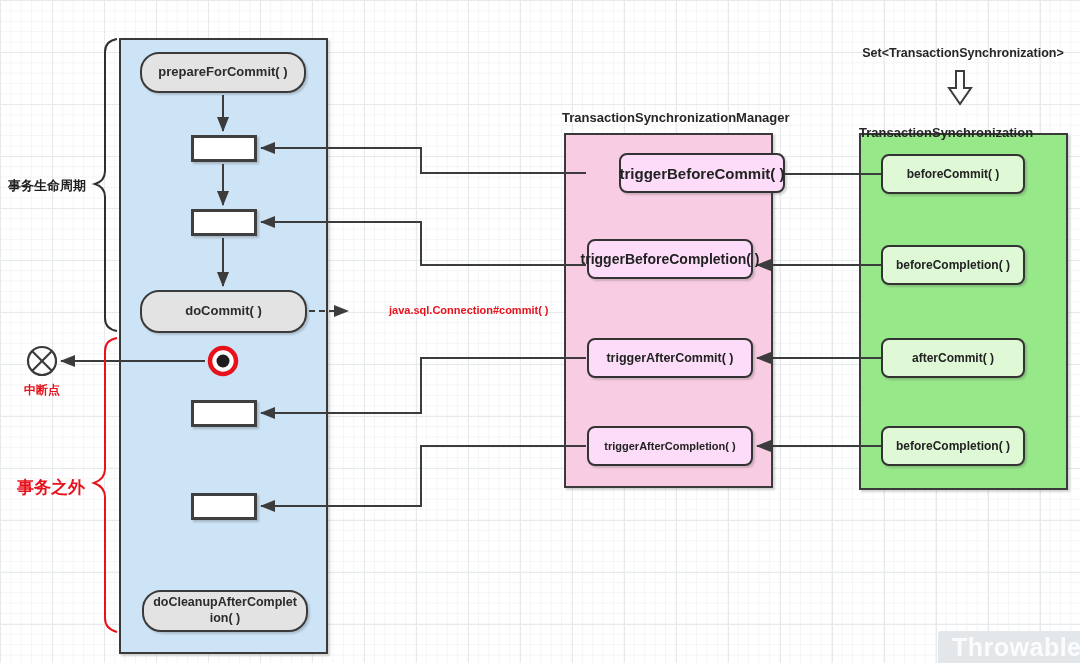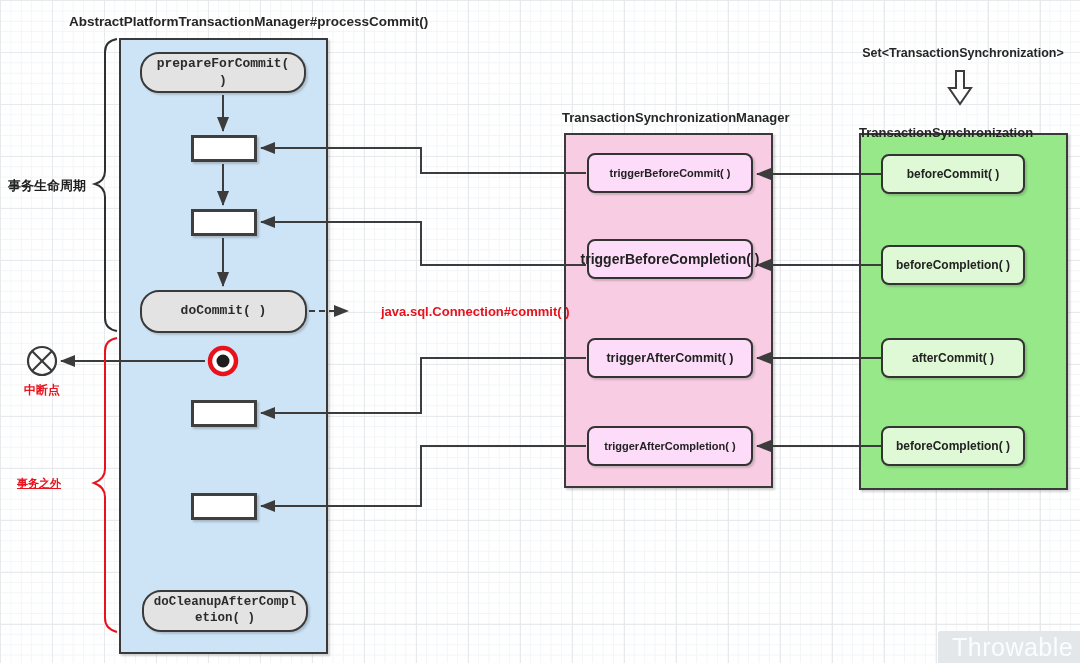--- a/index.html
+++ b/index.html
@@ -22,21 +22,21 @@
     box-shadow:2px 2px 2px rgba(80,80,80,.25);
   }
   .panel-blue{left:119px;top:38px;width:209px;height:616px;background:#cde4f7;}
   .panel-pink{left:564px;top:133px;width:209px;height:355px;background:#f8cce3;}
   .panel-green{left:859px;top:133px;width:209px;height:357px;background:#97e889;}
   .gbox{
     position:absolute;background:#e3e3e3;border:2px solid #3a3a3a;border-radius:19px;
     box-sizing:border-box;display:flex;align-items:center;justify-content:center;
     font-weight:bold;font-size:13px;color:#2b2b2b;text-align:center;
     box-shadow:2px 2px 2px rgba(80,80,80,.25);z-index:5;line-height:1.25;
-    padding:0 8px;word-break:break-all;font-family:Liberation Mono, monospace;
+    padding:0 8px;word-break:break-all;
   }
   .wrect{
     position:absolute;left:191px;width:66px;height:27px;background:#ffffff;
     border:3px solid #3f3f3f;box-sizing:border-box;z-index:5;
     box-shadow:2px 2px 2px rgba(80,80,80,.3);
   }
   .mbox{
     position:absolute;border:2px solid #333333;border-radius:8px;box-sizing:border-box;
     display:flex;align-items:center;justify-content:center;font-weight:bold;
     font-size:12px;color:#222;z-index:5;box-shadow:2px 2px 2px rgba(80,80,80,.25);
@@ -45,21 +45,21 @@
   .mbox-pink{left:587px;width:166px;height:40px;background:#fcdcf8;}
   .mbox-green{left:881px;width:144px;height:40px;background:#dff8d6;}
   .hdr{
     position:absolute;font-weight:bold;font-size:13px;color:#262626;
     white-space:nowrap;z-index:4;
   }
   .red{color:#e8121c;}
   svg.wires{position:absolute;left:0;top:0;z-index:3;pointer-events:none;}
   .watermark{
     position:absolute;left:938px;top:631px;width:142px;height:32px;
-    background:#e3e7ea;color:#fbfcfd;font-size:25px;font-weight:400;
+    background:#e3e7ea;color:#fbfcfd;font-size:25px;font-weight:700;
     line-height:32px;padding-left:14px;box-sizing:border-box;z-index:8;
     border-top-left-radius:3px;letter-spacing:.5px;white-space:nowrap;
   }
 </style>
 </head>
 <body>
 
 <div class="canvas">
 
   <div class="panel panel-blue"></div>
@@ -102,39 +102,38 @@
       <circle cx="223" cy="361" r="6.5" fill="#1e1e1e"></circle>
     </g>
 
     <path d="M956,71 L964,71 L964,88 L971,88 L960,104 L949,88 L956,88 Z" fill="#fefefe" stroke="#3c3c3c" stroke-width="2"></path>
 
     <path d="M117,39 Q105,41 105,52 L105,171 Q105,181 95,184 Q105,187 105,197 L105,318 Q105,329 117,331" stroke="#2f2f2f" stroke-width="2" fill="none"></path>
 
     <path d="M117,338 Q105,340 105,351 L105,469 Q105,479 94,483 Q105,487 105,497 L105,618 Q105,629 117,632" stroke="#e8121c" stroke-width="2" fill="none"></path>
   </svg>
 
-  <div class="hdr" style="left:69px;top:14px;font-size:13.5px;">AbstractPlatformTransactionManager#processCommit()</div>
   <div class="hdr" style="left:562px;top:110px;">TransactionSynchronizationManager</div>
   <div class="hdr" style="left:859px;top:125px;width:209px;text-align:left;">TransactionSynchronization</div>
   <div class="hdr" style="left:854px;top:46px;width:218px;text-align:center;font-size:12.5px;">Set&lt;TransactionSynchronization&gt;</div>
 
   <div class="hdr" style="left:8px;top:177px;font-size:13px;color:#1f1f1f;">事务生命周期</div>
   <div class="hdr red" style="left:24px;top:382px;font-size:12px;">中断点</div>
-  <div class="hdr red" style="left:17px;top:476px;font-size:11px;text-decoration:underline;">事务之外</div>
-  <div class="hdr red" style="left:360px;top:304px;font-size:13px;padding-left:21px;">java.sql.Connection#commit( )</div>
+  <div class="hdr red" style="left:17px;top:476px;font-size:17px;">事务之外</div>
+  <div class="hdr red" style="left:368px;top:304px;font-size:11px;padding-left:21px;">java.sql.Connection#commit( )</div>
 
   <div class="gbox" style="left:140px;top:52px;width:166px;height:41px;">prepareForCommit( )</div>
   <div class="wrect" style="top:135px;"></div>
   <div class="wrect" style="top:209px;"></div>
   <div class="gbox" style="left:140px;top:290px;width:167px;height:43px;">doCommit( )</div>
   <div class="wrect" style="top:400px;"></div>
   <div class="wrect" style="top:493px;"></div>
   <div class="gbox" style="left:142px;top:590px;width:166px;height:42px;font-size:12.5px;">doCleanupAfterCompletion( )</div>
 
-  <div class="mbox mbox-pink" style="top:153px;font-size:11px;">triggerBeforeCommit( )</div>
+  <div class="mbox mbox-pink" style="top:153px;font-size:15px;margin-left:32px;">triggerBeforeCommit( )</div>
   <div class="mbox mbox-pink" style="top:239px;font-size:14px;">triggerBeforeCompletion( )</div>
   <div class="mbox mbox-pink" style="top:338px;font-size:12.5px;">triggerAfterCommit( )</div>
   <div class="mbox mbox-pink" style="top:426px;font-size:11px;">triggerAfterCompletion( )</div>
 
   <div class="mbox mbox-green" style="top:154px;">beforeCommit( )</div>
   <div class="mbox mbox-green" style="top:245px;">beforeCompletion( )</div>
   <div class="mbox mbox-green" style="top:338px;text-align:center;">afterCommit( )</div>
   <div class="mbox mbox-green" style="top:426px;">beforeCompletion( )</div>
 
   <div class="watermark">Throwable</div>

